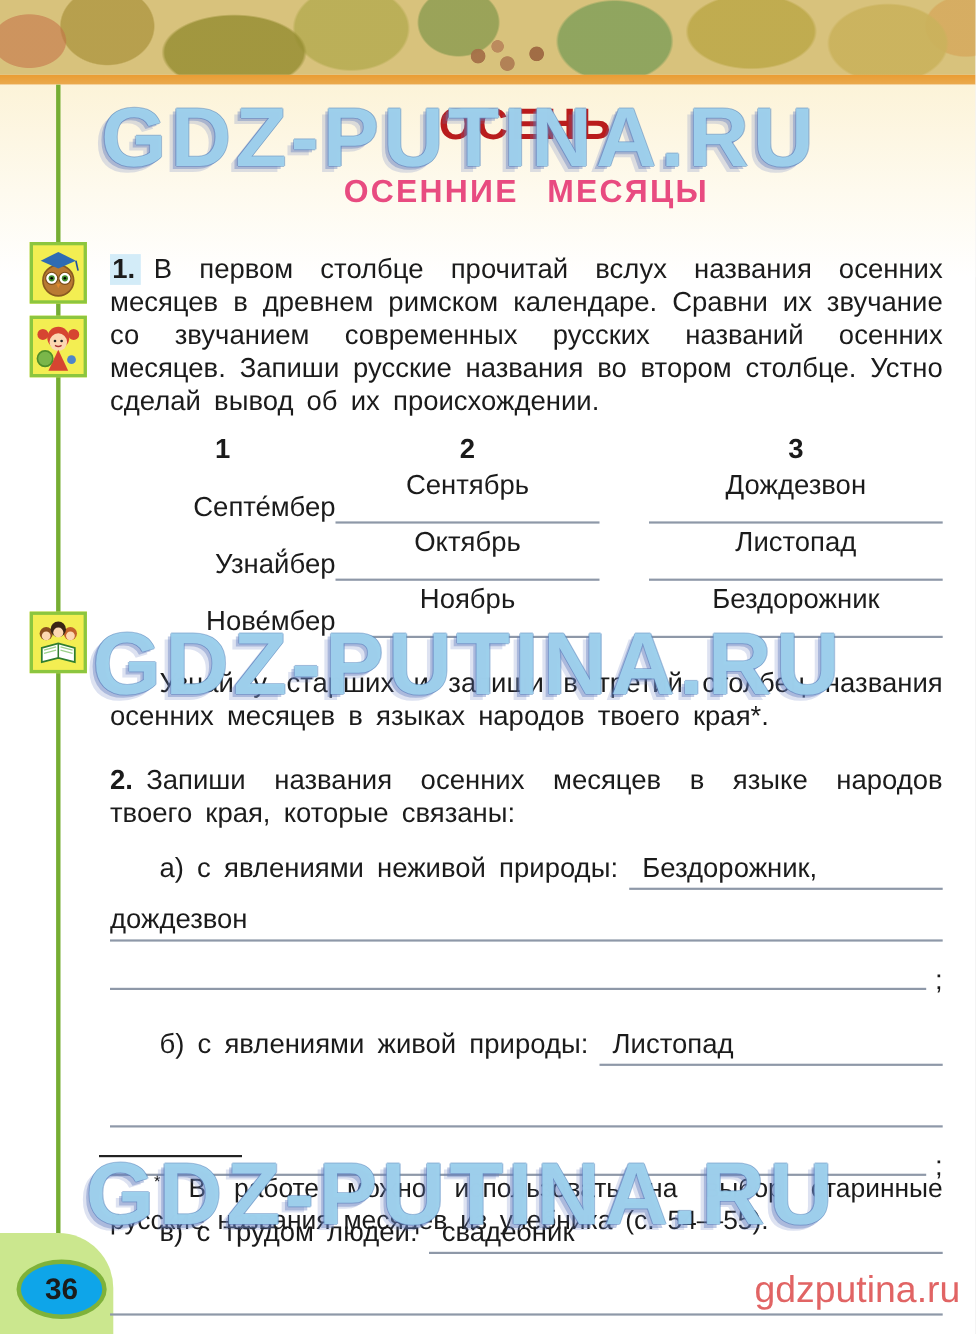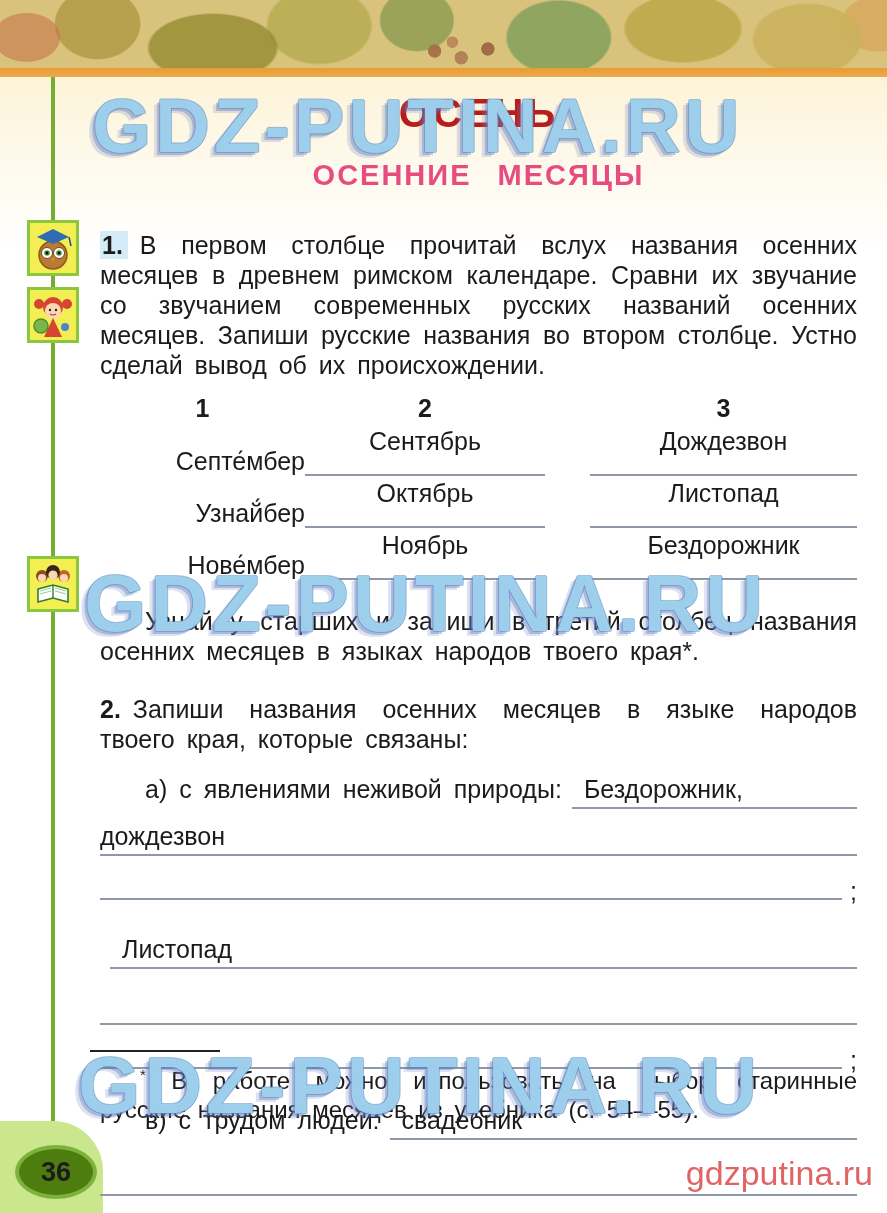--- a/index.html
+++ b/index.html
@@ -100,21 +100,21 @@
       0 1px 0 rgba(90,140,195,.55), 0 -1px 0 rgba(90,140,195,.55);}
   .wm1{left:92px;top:82px;font-size:76px;}
   .wm2{left:84px;top:558px;font-size:80px;}
   .wm3{left:78px;top:1040px;font-size:80px;}
 
   
   .corner{position:absolute;left:0;bottom:0;width:103px;height:92px;
     background:#cbe78e;border-top-right-radius:50px;z-index:1;}
   .pagenum{position:absolute;left:15px;top:1145px;width:74px;height:46px;
     box-sizing:content-box;border:4px solid #7fb23a;border-radius:50%;
-    background:#4d7c0f;display:flex;align-items:center;justify-content:center;
+    background:#0ea5e9;display:flex;align-items:center;justify-content:center;
     font-size:27px;font-weight:bold;z-index:3;}
   .siteurl{position:absolute;right:14px;bottom:20px;font-size:34px;
     color:#e16464;z-index:3;}
 </style>
 </head>
 <body>
 
 <div class="page">
 
   <div class="leaves"></div>
@@ -206,20 +206,21 @@
       <span class="lead"><span>а)</span>&nbsp;<span>с явлениями неживой природы:</span></span>
       <span class="fill"><span>Бездорожник,</span></span>
     </div>
     <div class="ruleline"><span>дождезвон</span></div>
     <div class="blankrow gap-md">
       <span class="rule"></span>
       <span class="term">;</span>
     </div>
 
     <div class="ansrow row-b">
+      <span class="lead"><span>б)</span>&nbsp;<span>с явлениями живой природы:</span></span>
       <span class="fill"><span>Листопад</span></span>
     </div>
     <div class="blankrow gap-lg">
       <span class="rule"></span>
     </div>
     <div class="blankrow gap-md">
       <span class="rule"></span>
       <span class="term">;</span>
     </div>
 

